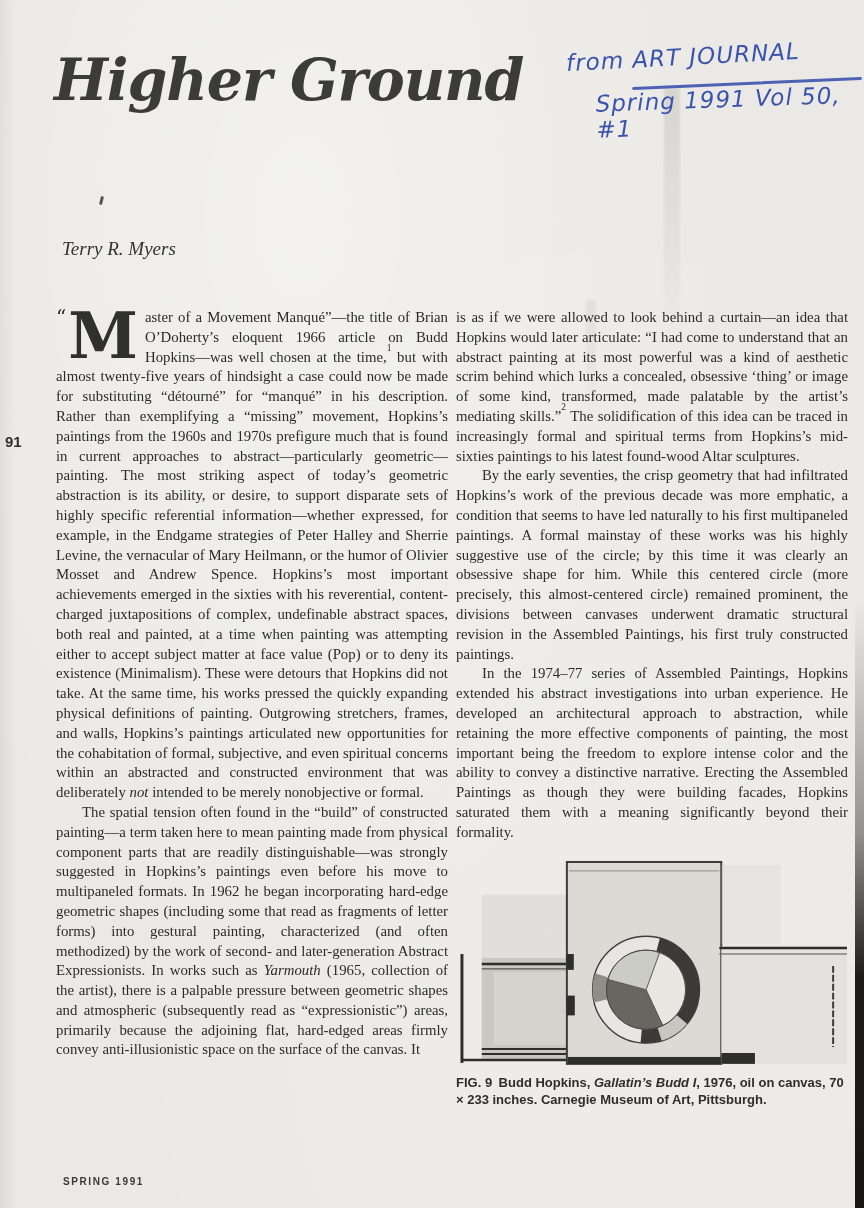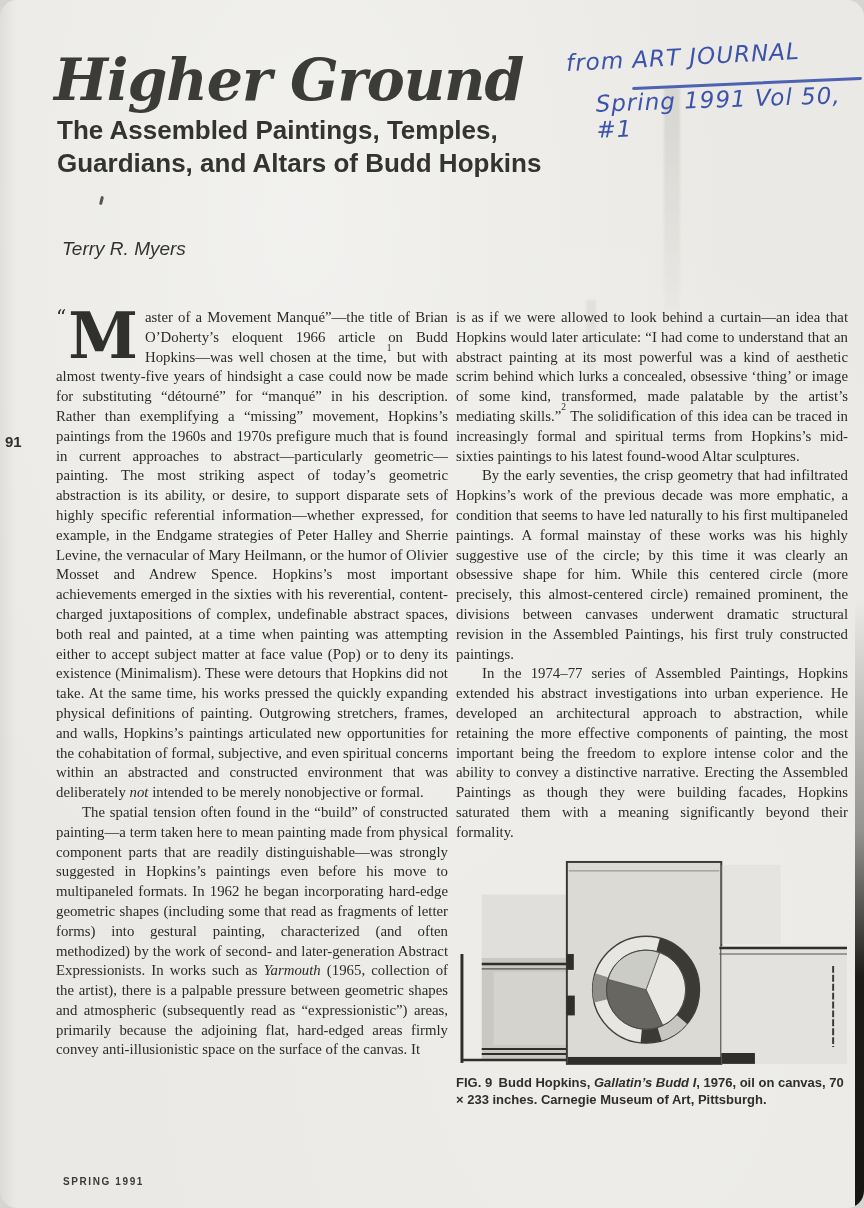--- a/index.html
+++ b/index.html
@@ -6,41 +6,40 @@
   body{width:864px;height:1208px;overflow:hidden;background:#d6d5d1;}
   .page{
     position:relative;width:864px;height:1208px;overflow:hidden;
     background:
       radial-gradient(ellipse at 35% 18%, rgba(255,255,255,.38), rgba(255,255,255,0) 55%),
       radial-gradient(ellipse at 70% 80%, rgba(255,255,255,.18), rgba(255,255,255,0) 60%),
       linear-gradient(90deg, #dcdbd7 0px, #eae9e5 16px),
       #e9e8e4;
     font-family:"Liberation Serif", serif;
     color:#2b2b28;
-    border-radius:17px;
   }
   
   .streak{position:absolute;left:664px;top:88px;width:16px;height:248px;pointer-events:none;
     background:linear-gradient(180deg, rgba(110,110,104,.16), rgba(110,110,104,.05) 70%, rgba(110,110,104,0));
     filter:blur(1px);}
   .streak2{position:absolute;left:586px;top:300px;width:10px;height:120px;pointer-events:none;
     background:linear-gradient(180deg, rgba(120,120,114,.10), rgba(120,120,114,0));filter:blur(1px);}
   .edge-shadow{position:absolute;right:0;top:600px;width:9px;height:608px;pointer-events:none;
     background:linear-gradient(180deg, rgba(40,40,36,0) 0%, rgba(40,40,36,.45) 38%, #1c1c1a 62%, #161614 100%);}
   .stray-mark{position:absolute;left:100px;top:196px;width:3px;height:9px;background:#56554f;border-radius:2px;transform:rotate(14deg);}
 
   
   .title{position:absolute;left:54px;top:46px;
     font-family:"DejaVu Serif", serif;font-style:italic;font-weight:bold;
     font-size:57px;letter-spacing:-1px;color:#3b3b38;}
   .subtitle{position:absolute;left:57px;top:114px;width:520px;
     font-family:"Liberation Sans", sans-serif;font-weight:bold;
     font-size:26px;line-height:33px;color:#333330;}
   .author{position:absolute;left:62px;top:238px;
-    font-family:Liberation Sans, sans-serif;font-style:italic;font-size:19px;color:#333330;}
+    font-family:Liberation Serif, serif;font-style:italic;font-size:19px;color:#333330;}
   .pageno{position:absolute;left:5px;top:433px;
     font-family:"Liberation Sans", sans-serif;font-weight:bold;font-size:15px;color:#2f2f2c;}
   .footer{position:absolute;left:63px;top:1176px;
     font-family:"Liberation Sans", sans-serif;font-weight:bold;font-size:10px;
     letter-spacing:1.6px;color:#3a3a37;}
 
   
   .hand1{position:absolute;left:566px;top:44px;transform:rotate(-3deg);
     font-family:"DejaVu Sans", sans-serif;font-style:italic;font-size:23px;letter-spacing:1px;}
   .hand2{position:absolute;left:596px;top:86px;transform:rotate(-2deg);
@@ -73,21 +72,20 @@
 <body>
 
 <div class="page">
 
   <div class="streak"></div>
   <div class="streak2"></div>
   <div class="edge-shadow"></div>
   <div class="stray-mark"></div>
 
   <div class="title">Higher Ground</div>
-  <div class="subtitle">The Assembled Paintings, Temples, Guardians, and Altars of Budd Hopkins</div>
   <div class="author">Terry R. Myers</div>
   <div class="pageno">91</div>
 
   <div class="hand1" style="color: rgb(60, 83, 172);">from ART JOURNAL</div>
   <div class="hand-underline" style="background: rgb(60, 83, 172);"></div>
   <div class="hand2" style="color: rgb(60, 83, 172);">Spring 1991  Vol 50, #1</div>
 
   <div class="col col-left">
     <p class="body">
       <span class="dq">“</span><span class="dc">M</span><span><span>aster of a Movement Manqué”—the title of Brian O’Doherty’s eloquent 1966 article on Budd Hopkins—was well chosen at the time,</span><sup>1</sup><span> but with almost twenty-five years of hindsight a case could now be made for substituting “détourné” for “manqué” in his description. Rather than exemplifying a “missing” movement, Hopkins’s paintings from the 1960s and 1970s prefigure much that is found in current approaches to abstract—particularly geometric—painting. The most striking aspect of today’s geometric abstraction is its ability, or desire, to support disparate sets of highly specific referential information—whether expressed, for example, in the Endgame strategies of Peter Halley and Sherrie Levine, the vernacular of Mary Heilmann, or the humor of Olivier Mosset and Andrew Spence. Hopkins’s most important achievements emerged in the sixties with his reverential, content-charged juxtapositions of complex, undefinable abstract spaces, both real and painted, at a time when painting was attempting either to accept subject matter at face value (Pop) or to deny its existence (Minimalism). These were detours that Hopkins did not take. At the same time, his works pressed the quickly expanding physical definitions of painting. Outgrowing stretchers, frames, and walls, Hopkins’s paintings articulated new opportunities for the cohabitation of formal, subjective, and even spiritual concerns within an abstracted and constructed environment that was deliberately </span><em>not</em><span> intended to be merely nonobjective or formal.</span></span>

